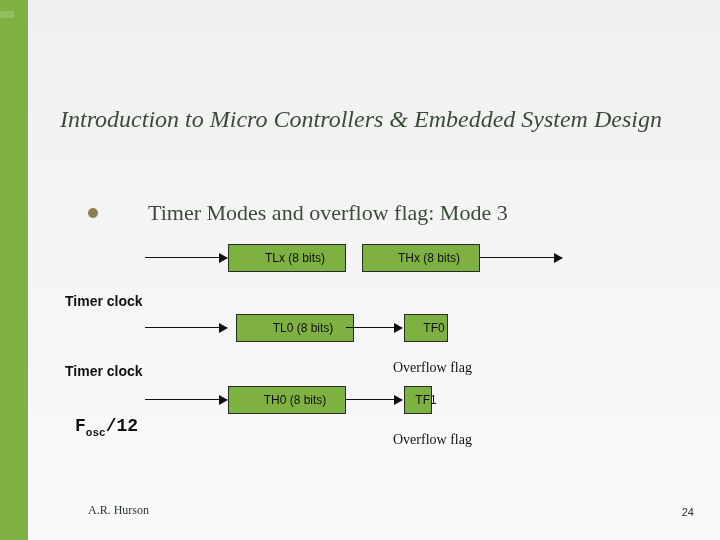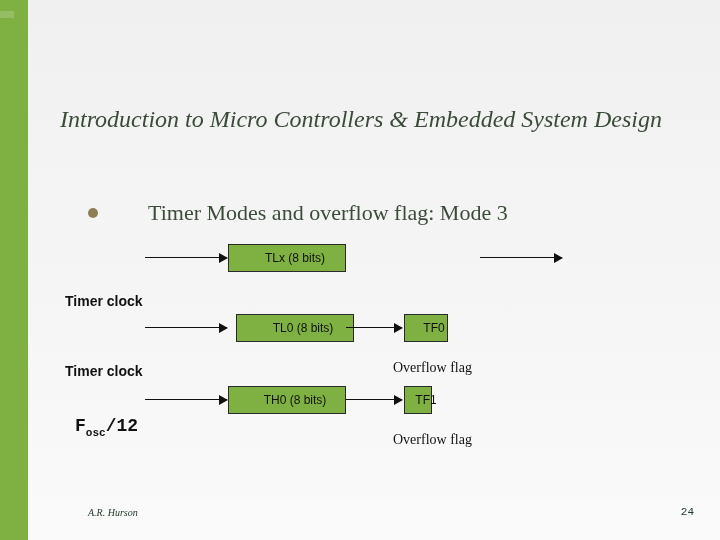--- a/index.html
+++ b/index.html
@@ -95,29 +95,28 @@
     font-size: 18px;
     color: #111;
     font-weight: bold;
   }
   .fosc sub { font-size: 11px; font-weight: bold; }
   .footer {
     position: absolute;
     bottom: 22px;
     left: 88px;
     font-family: "Times New Roman", Times, serif;
-    font-size: 10px;
+    font-size: 12px;
     color: #233a2a;
-    font-style: italic;
   }
   .slidenum {
     position: absolute;
     bottom: 22px;
     right: 26px;
-    font-family: Liberation Mono, monospace;
+    font-family: Liberation Sans, sans-serif;
     font-size: 11px;
     color: #233a2a;
   }
   .arrow {
     position: absolute;
     height: 0;
     border-top: 1.5px solid #111;
   }
   .arrow::after {
     content: "";
@@ -142,20 +141,21 @@
 
 <div class="bullet-row">
   <div class="bullet-dot"></div>
   <div class="bullet-text">Timer Modes and overflow flag: Mode 3</div>
 </div>
 
 <div class="diagram">
 
   <div class="arrow" style="left:85px; top:25px; width:82px;"></div>
   <div class="box" style="left:168px; top:12px; width:118px; height:28px;">TLx (8 bits)</div>
+  <div class="box" style="left:302px; top:12px; width:118px; height:28px;">THx (8 bits)</div>
   <div class="arrow" style="left:420px; top:25px; width:82px;"></div>
   <div class="label" style="left:5px; top:43px;">Timer clock</div>
 
   <div class="arrow" style="left:85px; top:95px; width:82px;"></div>
   <div class="box" style="left:176px; top:82px; width:118px; height:28px;">TL0 (8 bits)</div>
   <div class="arrow" style="left:286px; top:95px; width:56px;"></div>
   <div class="box" style="left:344px; top:82px; width:44px; height:28px;">TF0</div>
   <div class="label" style="left:5px; top:113px;">Timer clock</div>
   <div class="sublabel" style="left:333px; top:128px;">Overflow flag</div>
 

